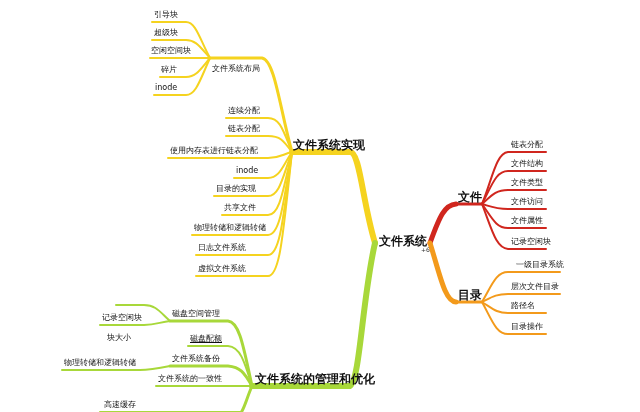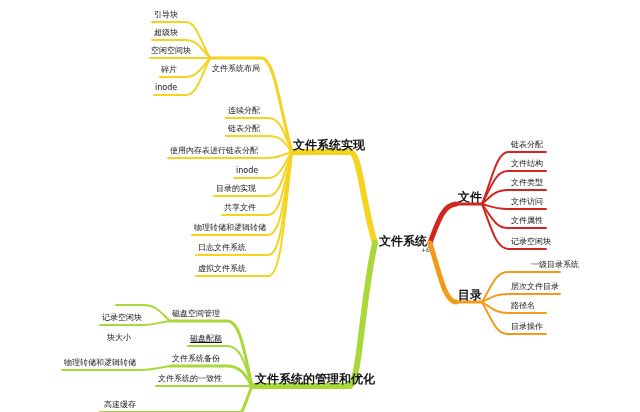--- a/index.html
+++ b/index.html
@@ -89,21 +89,21 @@
 
 <div class="lbl lbl-l1" style="left:458px; top:202px;">文件</div>
 <div class="lbl" style="left:511px; top:150px;">链表分配</div>
 <div class="lbl" style="left:511px; top:169px;">文件结构</div>
 <div class="lbl" style="left:511px; top:188px;">文件类型</div>
 <div class="lbl" style="left:511px; top:207px;">文件访问</div>
 <div class="lbl" style="left:511px; top:226px;">文件属性</div>
 <div class="lbl" style="left:511px; top:247px;">记录空闲块</div>
 
 <div class="lbl lbl-l1" style="left:458px; top:300px;">目录</div>
-<div class="lbl" style="left:531px; top:270px;">一级目录系统</div>
+<div class="lbl" style="left:516px; top:270px;">一级目录系统</div>
 <div class="lbl" style="left:511px; top:292px;">层次文件目录</div>
 <div class="lbl" style="left:511px; top:311px;">路径名</div>
 <div class="lbl" style="left:511px; top:332px;">目录操作</div>
 
 <div class="lbl lbl-l1" style="left:293px; top:150px;">文件系统实现</div>
 <div class="lbl" style="left:212px; top:56px;margin-top:18px;">文件系统布局</div>
 <div class="lbl" style="left:154px; top:20px;">引导块</div>
 <div class="lbl" style="left:154px; top:38px;">超级块</div>
 <div class="lbl" style="left:151px; top:56px;">空闲空间块</div>
 <div class="lbl" style="left:161px; top:75px;">碎片</div>

